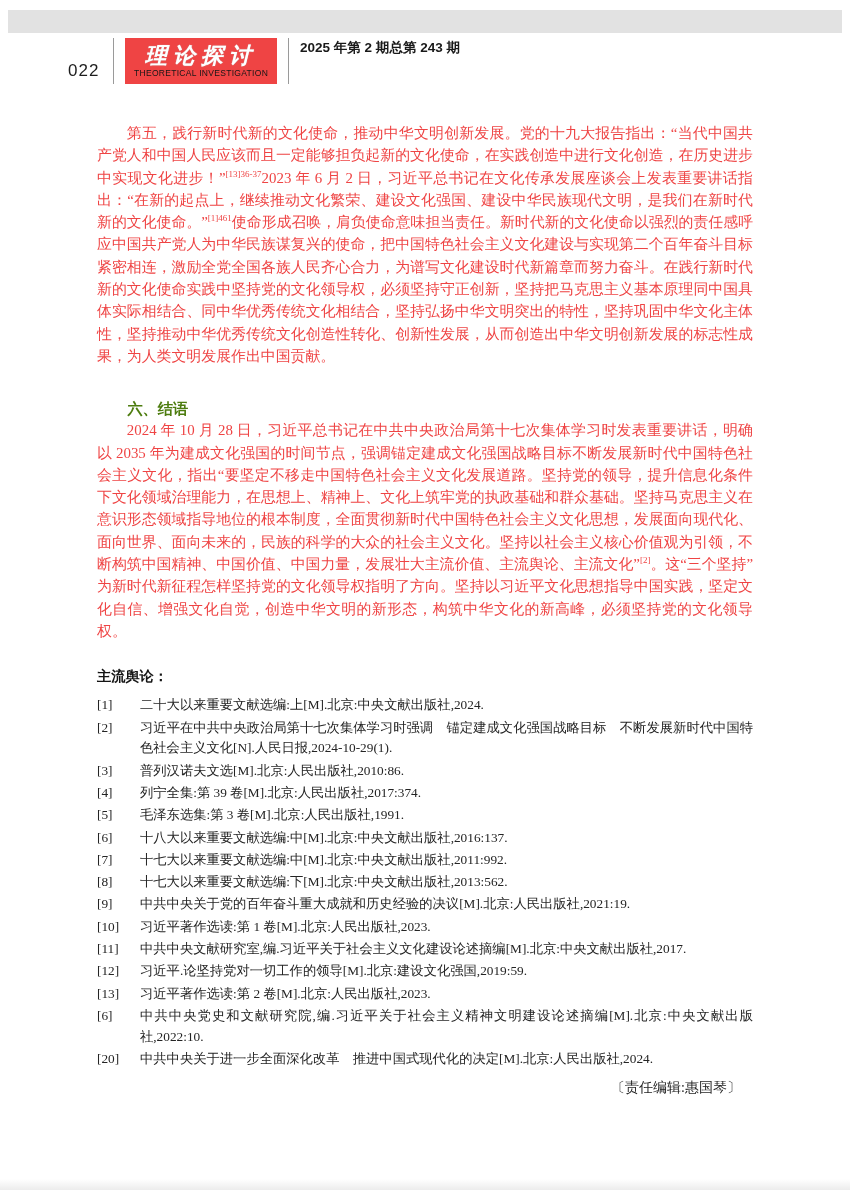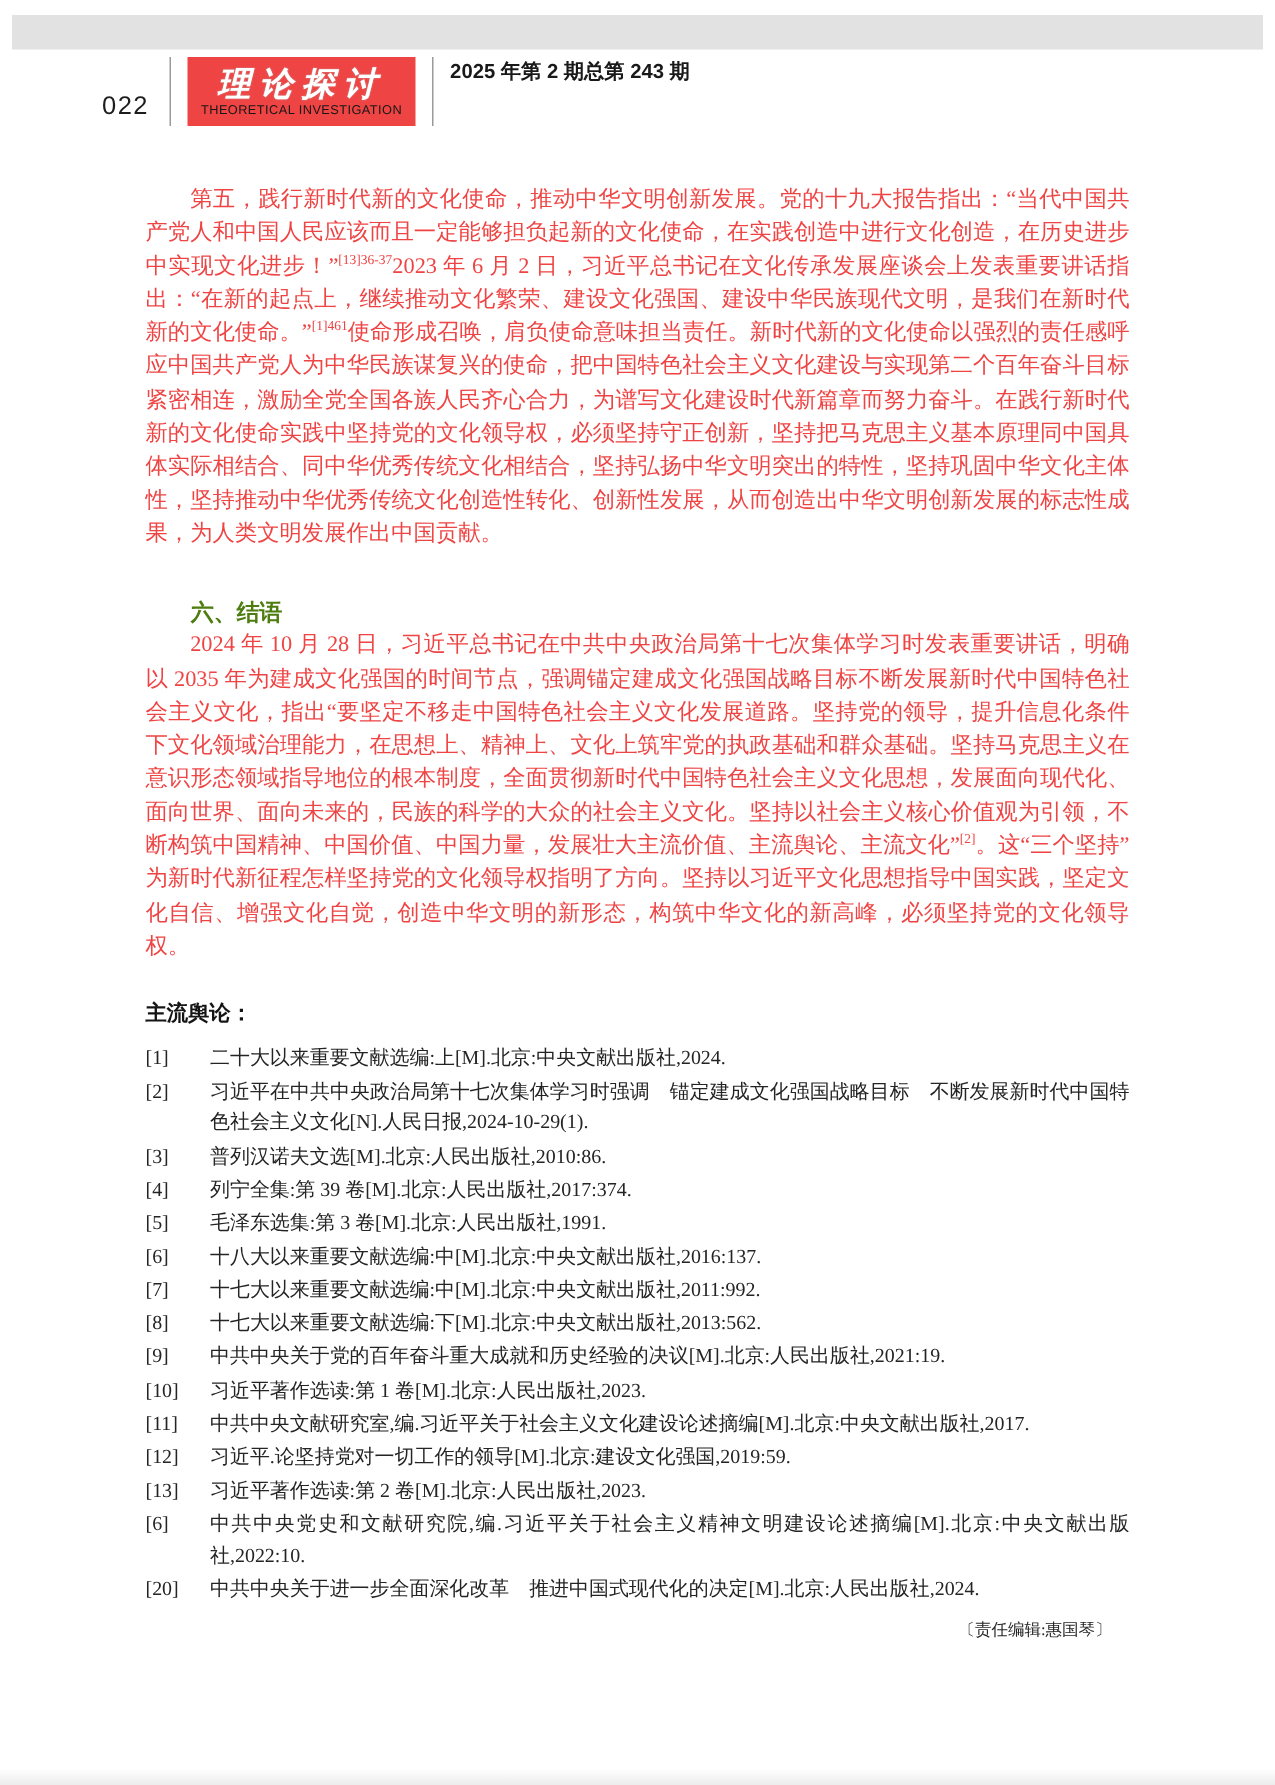--- a/index.html
+++ b/index.html
@@ -83,21 +83,21 @@
   .refs{
     margin-top:9px;
     font-size:13.3px;line-height:20.8px;color:#242424;
   }
   .ref-row{display:flex;margin-bottom:1.5px;}
   .ref-label{flex:0 0 auto;min-width:30px;margin-right:13px;white-space:nowrap;}
   .ref-text{flex:1;text-align:justify;}
   .editor-note{
     margin-top:9px;
     text-align:right;
-    font-size:11px;color:#242424;
+    font-size:14px;color:#242424;
     padding-right:12px;
   }
 </style>
 </head>
 <body>
 
 <div class="page">
 
   <div class="scan-band-top"></div>
 

